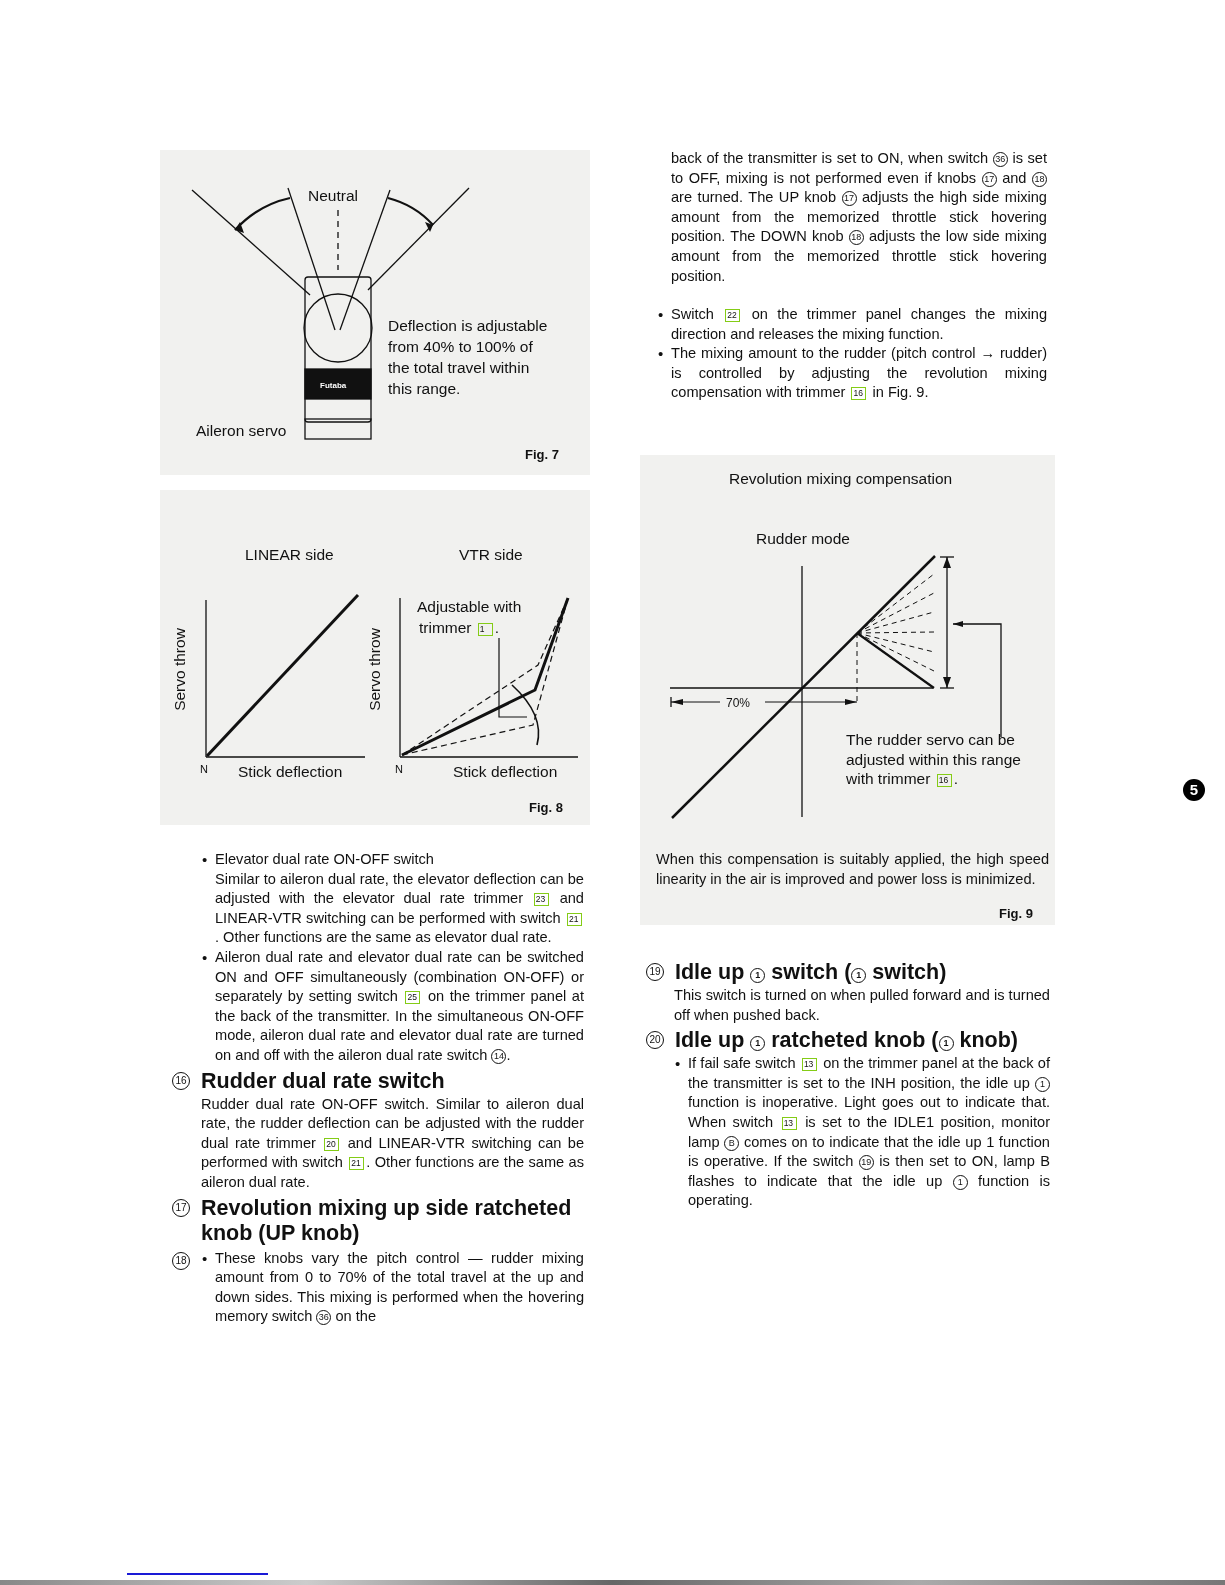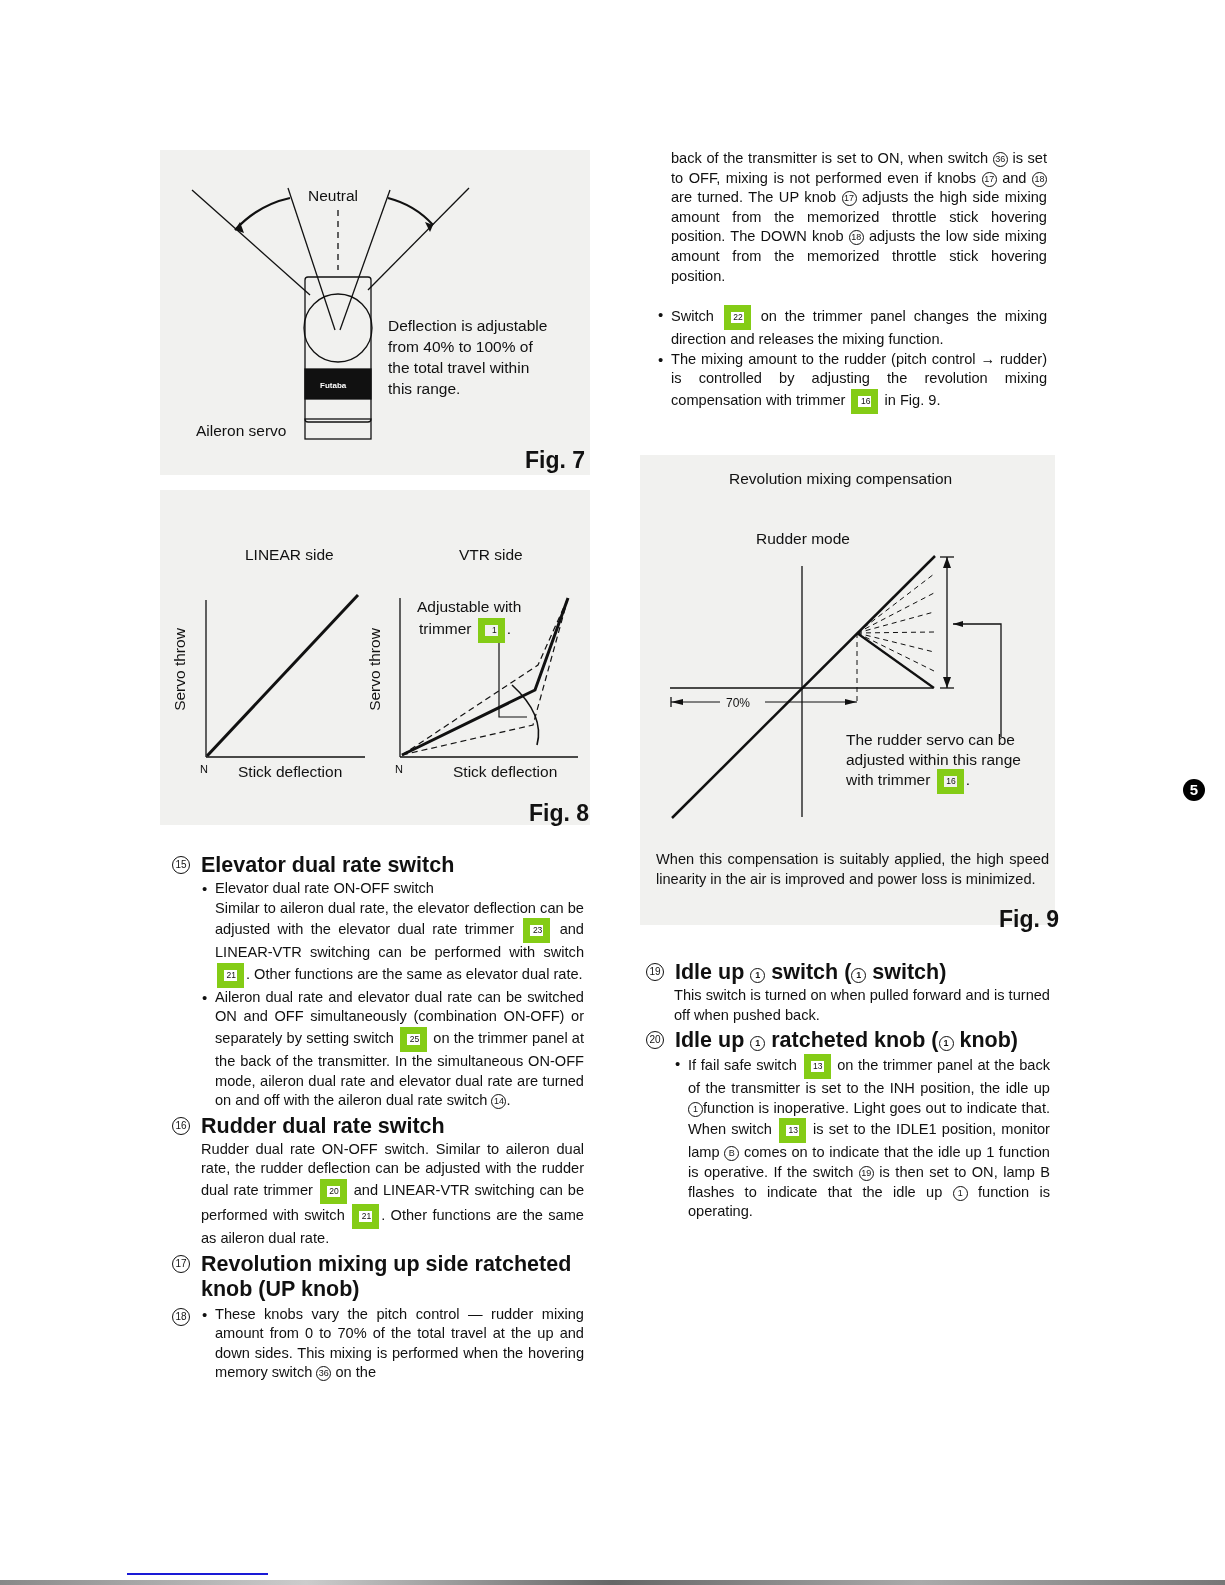--- a/index.html
+++ b/index.html
@@ -1,29 +1,29 @@
 <!DOCTYPE html>
 <html><head>
 <meta charset="utf-8">
 <style>
   html,body{margin:0;padding:0;}
   body{width:1225px;height:1585px;background:#ffffff;position:relative;overflow:hidden;
        font-family:"Liberation Sans", sans-serif;color:#111;}
   .fig-bg{position:absolute;background:#f1f1ef;}
   .lbl{position:absolute;font-size:15.5px;line-height:19px;white-space:nowrap;}
-  .figcap{position:absolute;font-weight:bold;font-size:23px;}
+  .figcap{position:absolute;font-weight:bold;font-size:13px;}
   .col{position:absolute;font-size:14.6px;line-height:19.6px;text-align:justify;}
   .col p{margin:0;}
   .h{font-weight:bold;font-size:21.5px;line-height:25px;margin:3px 0 1px 0;position:relative;padding-left:29px;text-align:left;}
   .h .num{position:absolute;left:0;top:3px;font-weight:normal;font-size:17px;}
   .body{padding-left:29px;}
   .bullet{position:relative;padding-left:14px;}
   .bullet:before{content:"\2022";position:absolute;left:1px;top:0;font-size:15px;}
   .cnum{display:inline-block;border:1px solid #111;border-radius:50%;font-size:9px;line-height:13px;width:13px;height:13px;text-align:center;vertical-align:1px;}
-  .bnum{display:inline-block;border:7px solid #84cc16;font-size:8.5px;line-height:11px;min-width:11px;height:11px;text-align:right;padding:0 1px;vertical-align:1px;margin:0 2px;}
+  .bnum{display:inline-block;border:1px solid #84cc16;font-size:8.5px;line-height:11px;min-width:11px;height:11px;text-align:left;padding:0 1px;vertical-align:1px;margin:0 2px;}
   .pagenum{position:absolute;left:1183px;top:779px;width:22px;height:22px;border-radius:50%;background:#000;color:#fff;font-weight:bold;font-size:15px;line-height:22px;text-align:center;}
   .bottom-bar{position:absolute;left:0;top:1580px;width:1225px;height:5px;background:linear-gradient(90deg,#888,#ccc,#666,#aaa,#777);}
   .link-line{position:absolute;left:127px;top:1573px;width:141px;height:2px;background:#1a1ad6;}
   svg{position:absolute;overflow:visible;}
 </style>
 </head>
 <body>
 
 <div class="fig-bg" style="left:160px;top:150px;width:430px;height:325px;"></div>
 <svg style="left:0;top:0;" width="1225" height="1585">
@@ -76,21 +76,20 @@
 <div class="lbl" style="left:395px;top:760px;font-size:11px;">N</div>
 <div class="lbl" style="left:238px;top:762px;">Stick deflection</div>
 <div class="lbl" style="left:453px;top:762px;">Stick deflection</div>
 <div class="lbl" style="left:417px;top:597px;">Adjustable with</div>
 <div class="lbl" style="left:419px;top:618px;">
   <span>trimmer</span> <span class="bnum">1</span>.
 </div>
 <div class="figcap" style="left:529px;top:800px;">Fig. 8</div>
 
 <div class="col" style="left:172px;top:850px;width:412px;">
-  <div class="h"><span class="num cnum" style="font-size:10px;width:16px;height:16px;line-height:16px;">15</span><span>Elevator dual rate switch</span></div>
   <div class="body">
     <p class="bullet">Elevator dual rate ON-OFF switch</p>
     <p style="padding-left:14px;">
       <span>Similar to aileron dual rate, the elevator deflection can be adjusted with the elevator dual rate trimmer</span> <span class="bnum">23</span> <span>and LINEAR-VTR switching can be performed with switch</span> <span class="bnum">21</span><span>. Other functions are the same as elevator dual rate.</span>
     </p>
     <p class="bullet">
       <span>Aileron dual rate and elevator dual rate can be switched ON and OFF simultaneously (combination ON-OFF) or separately by setting switch</span> <span class="bnum">25</span> <span>on the trimmer panel at the back of the transmitter. In the simultaneous ON-OFF mode, aileron dual rate and elevator dual rate are turned on and off with the aileron dual rate switch</span> <span class="cnum">14</span><span>.</span>
     </p>
   </div>
   <div class="h"><span class="num cnum" style="font-size:10px;width:16px;height:16px;line-height:16px;">16</span><span>Rudder dual rate switch</span></div>

